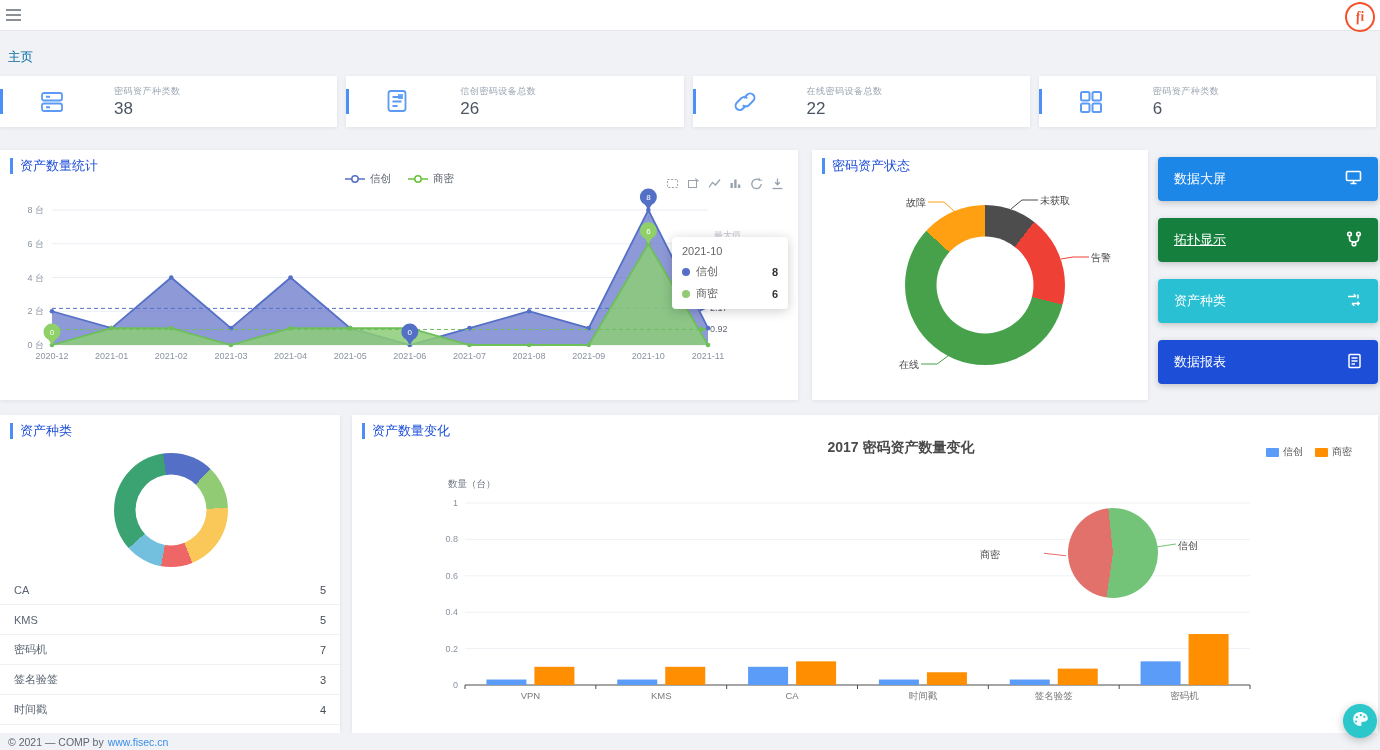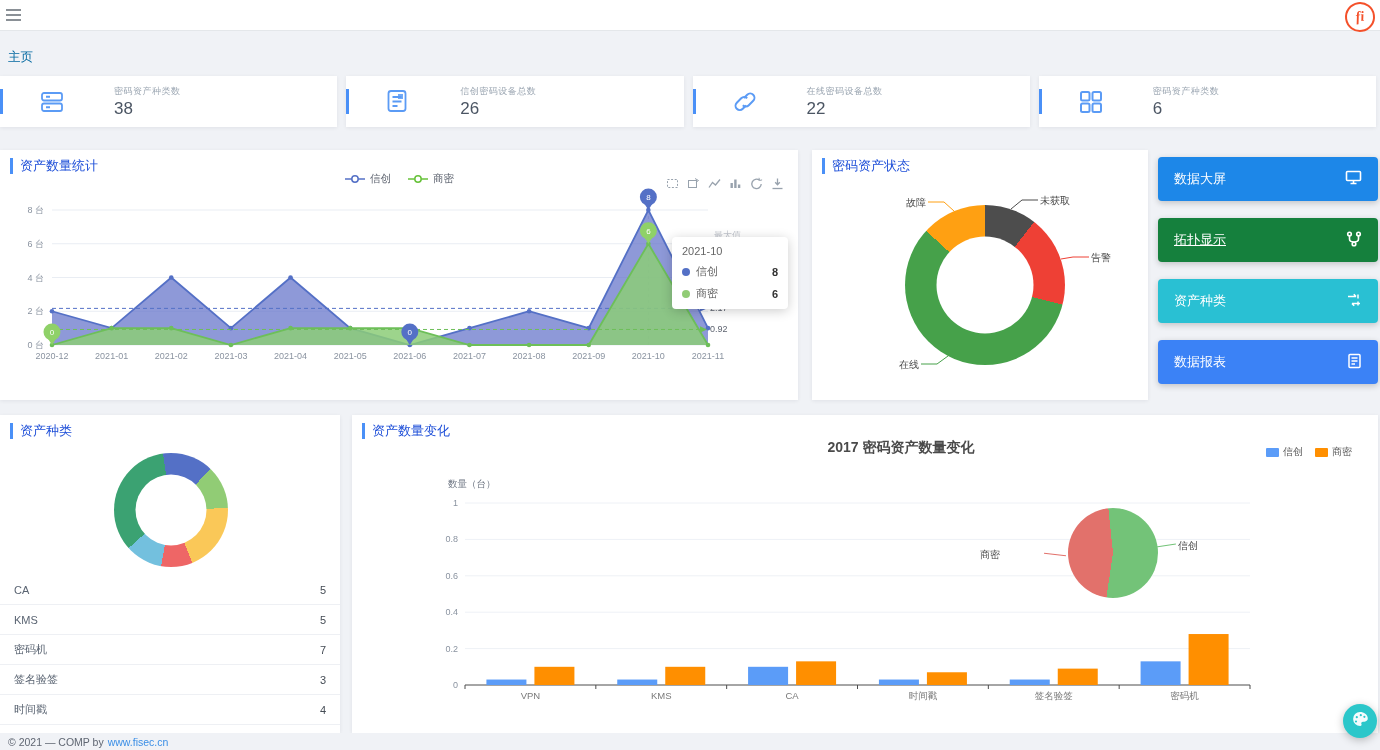--- a/index.html
+++ b/index.html
@@ -294,21 +294,21 @@
           <path d="M3.5 5v3c0 2 2 3 4.5 3M12.5 5v3c0 2-2 3-4.5 3"></path>
         </svg></span>
     </div>
     <div class="abtn" style="background: rgb(41, 192, 211);">
       <span>资产种类</span>
       <span><svg width="16" height="16" viewBox="0 0 16 16" fill="none" stroke="#fff" stroke-width="1.6">
           <path d="M2 4.5h8M10 4.5 7.8 2.3M14 11.5H6M6 11.5l2.2 2.2"></path>
           <path d="M12 2.5v4M12 9.5v4" opacity=".9"></path>
         </svg></span>
     </div>
-    <div class="abtn" style="background: #3b82f6; gap: 32px;">
+    <div class="abtn" style="background: #1d4ed8; gap: 32px;">
       <span>数据报表</span>
       <span><svg width="15" height="16" viewBox="0 0 15 16" fill="none" stroke="#fff" stroke-width="1.5">
           <rect x="2" y="1.5" width="11" height="13" rx="1"></rect>
           <path d="M4.5 5h6M4.5 8h6M4.5 11h3.5"></path>
         </svg></span>
     </div>
   </div>
 
 <div class="card" id="card-c">
   <div class="card-title">资产种类</div>

